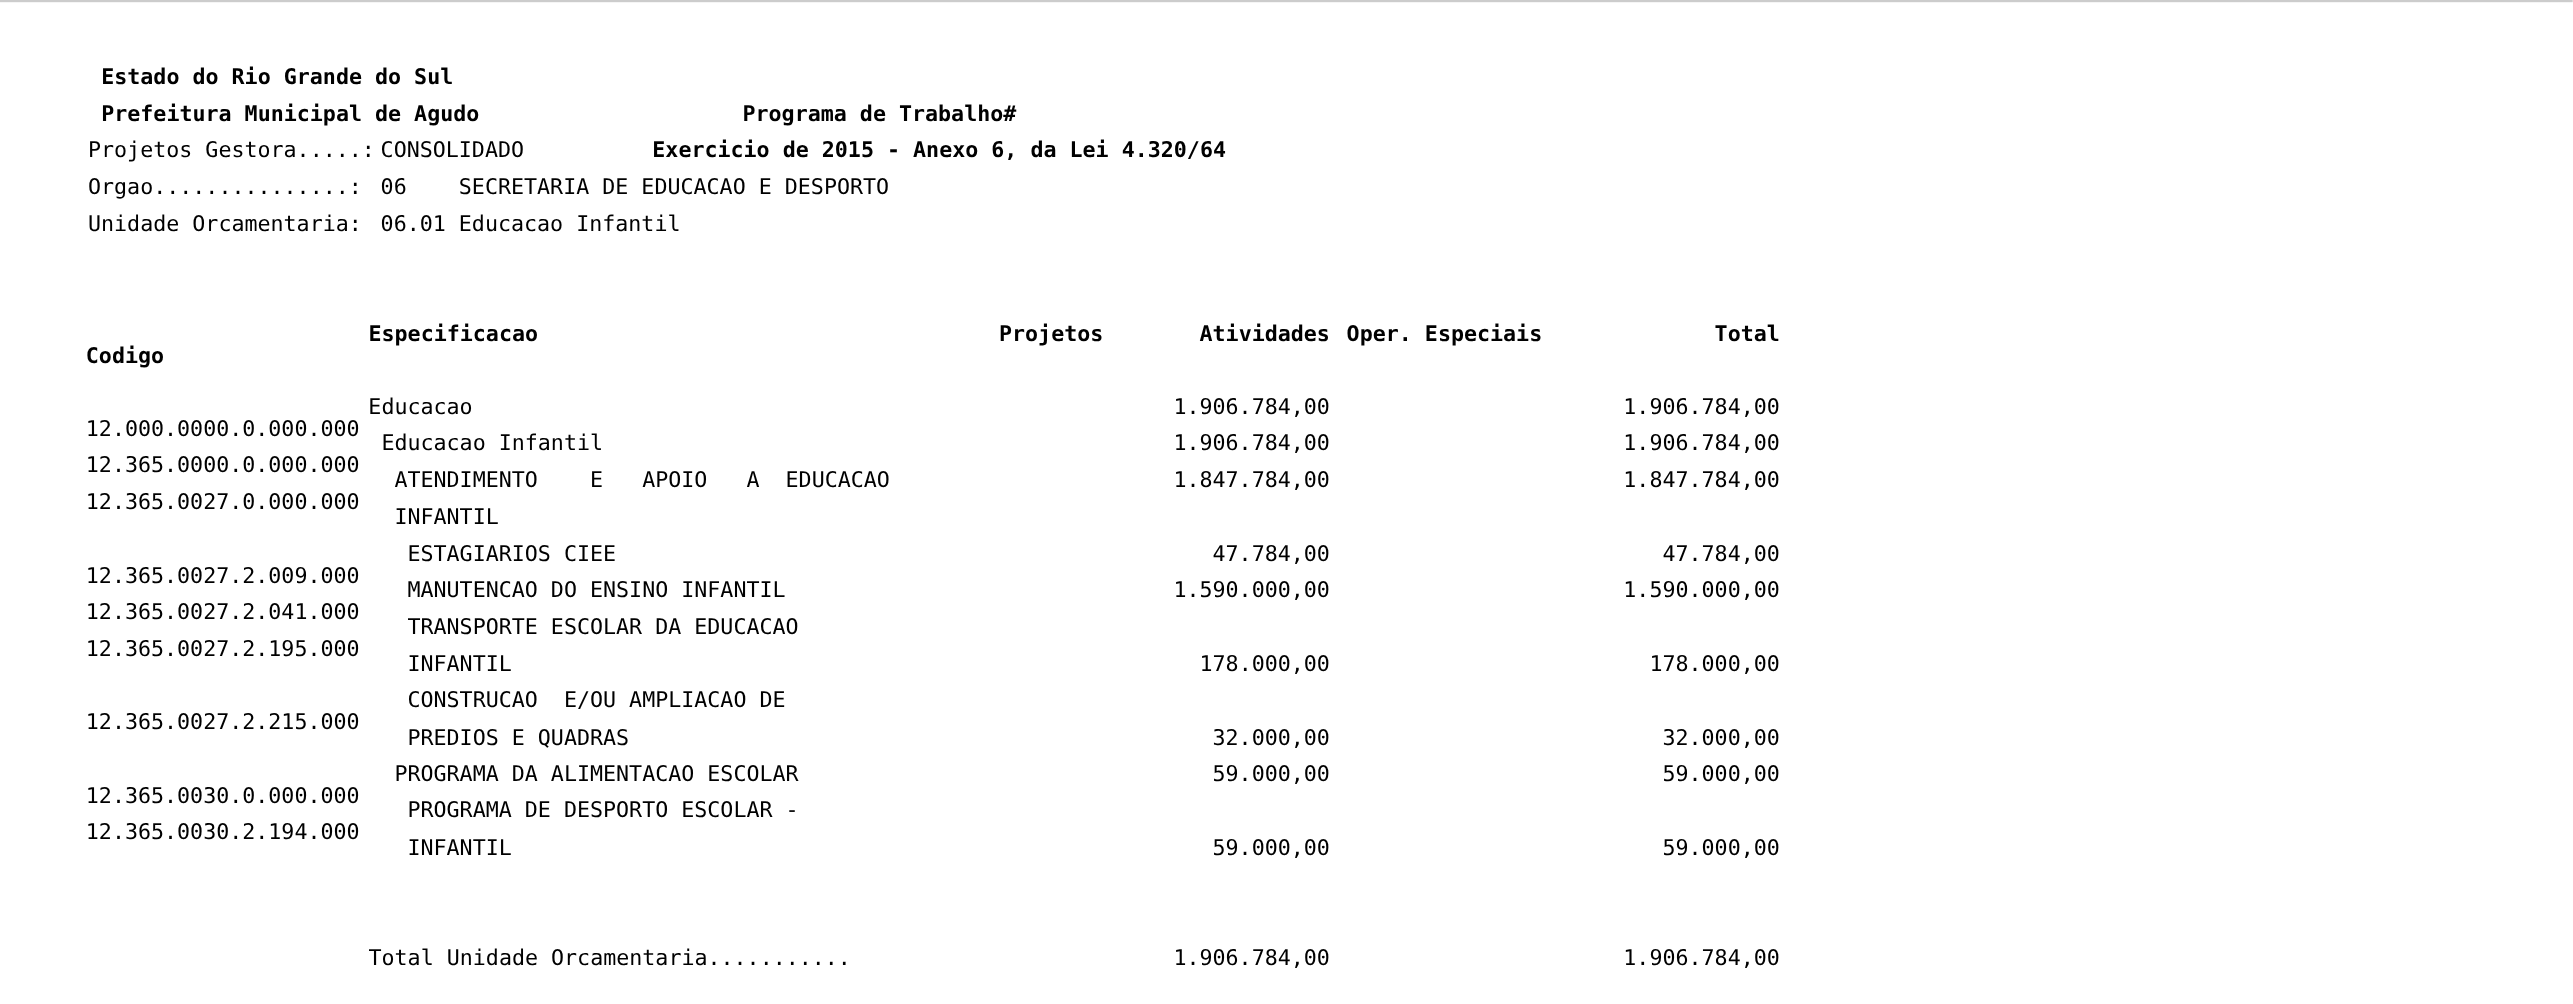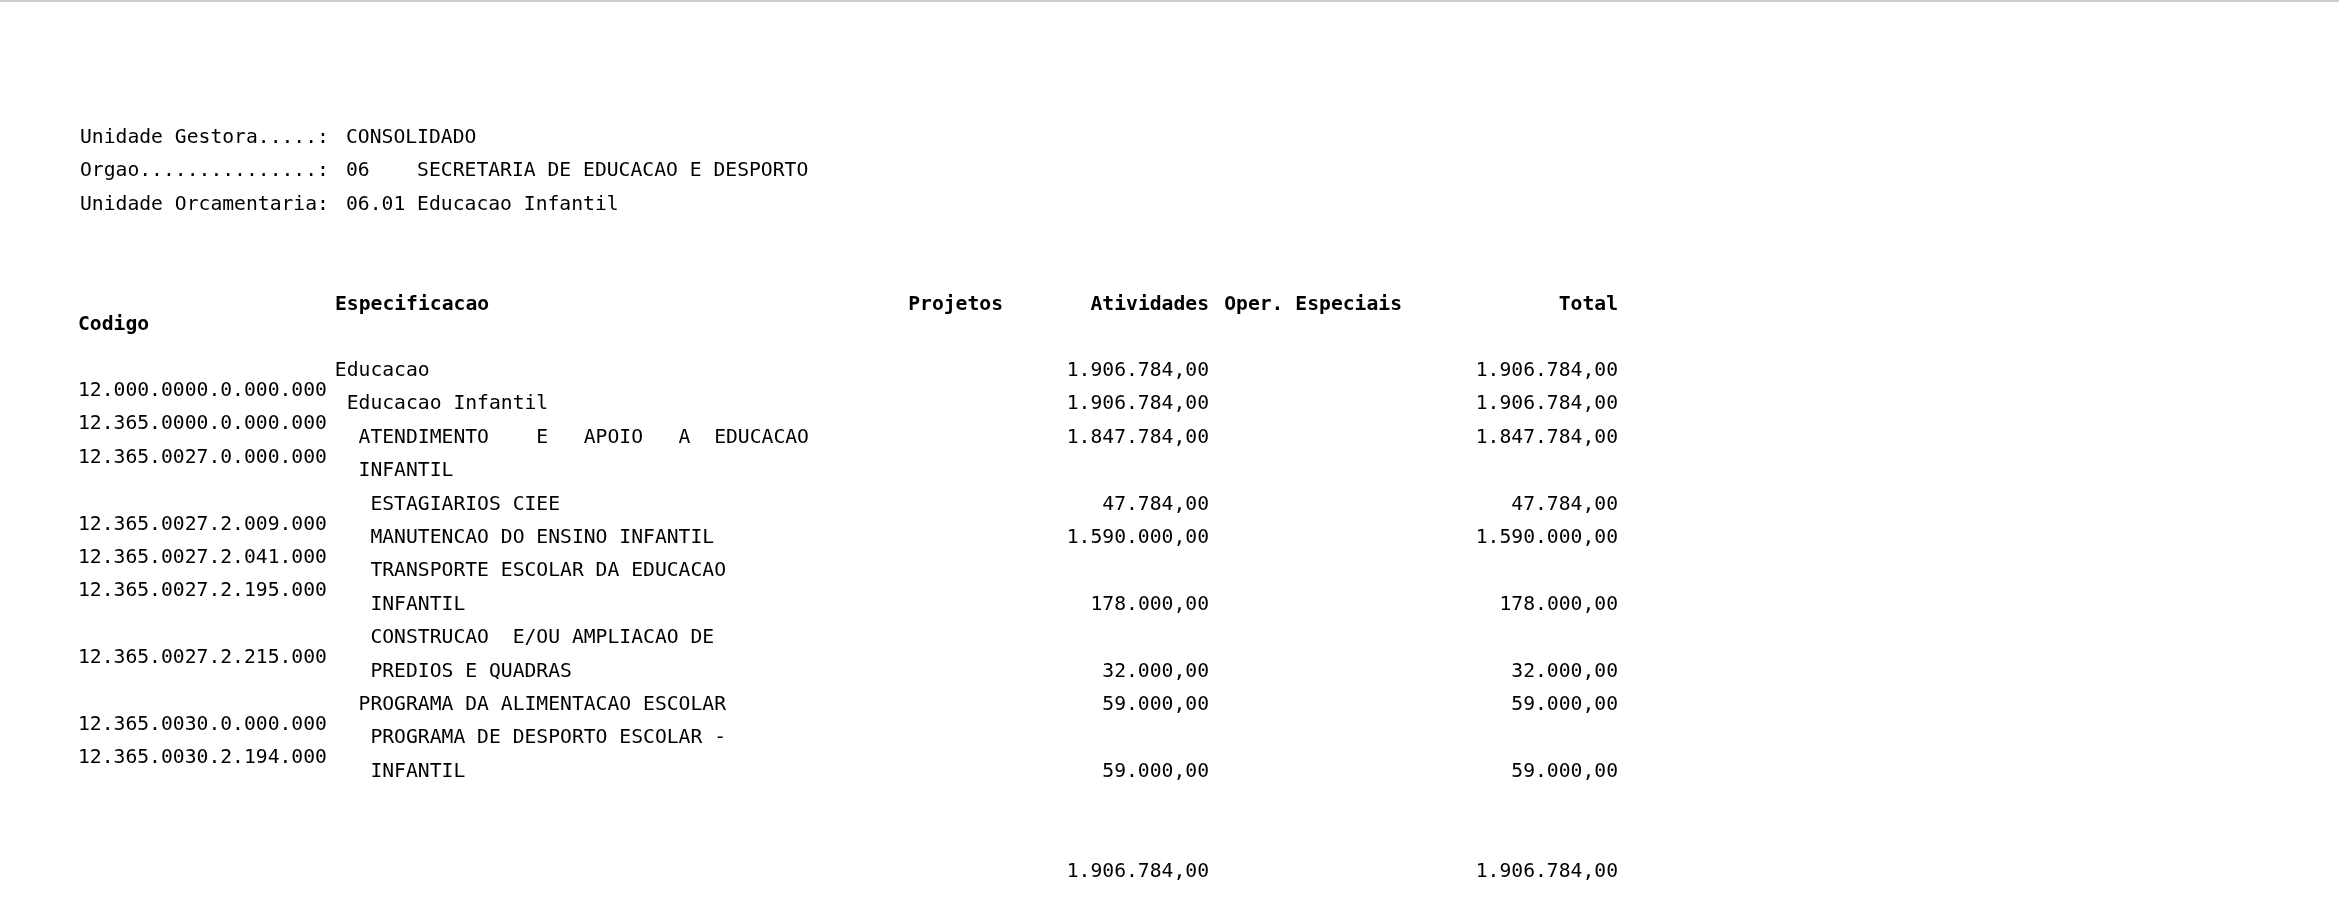--- a/index.html
+++ b/index.html
@@ -41,24 +41,34 @@
   #total-row{position:absolute;left:0;top:854px;width:2339px;}
   .tot-label{left:335px;}
 </style>
 </head>
 <body>
 
 <div id="page" style="background: rgb(255, 255, 255); color: rgb(0, 0, 0);">
 
   <div id="top-rule" style="background: rgb(204, 204, 204);"></div>
 
+  <div id="report-header">
+    <div class="line">
+      <span class="org-col bold">Estado do Rio Grande do Sul</span>
+      <span class="title-l1 bold">Programa de Trabalho#</span>
+    </div>
+    <div class="line">
+      <span class="org-col bold">Prefeitura Municipal de Agudo</span>
+      <span class="title-l2 bold">Exercicio de 2015 - Anexo 6, da Lei 4.320/64</span>
+    </div>
+  </div>
 
   <div id="info-block">
     <div class="info-line">
-      <span class="info-label">Unidade Gestora.....:</span>
+      <span class="info-label">Projetos Gestora.....:</span>
       <span class="info-value">CONSOLIDADO</span>
     </div>
     <div class="info-line">
       <span class="info-label">Orgao...............:</span>
       <span class="info-value">06    SECRETARIA DE EDUCACAO E DESPORTO</span>
     </div>
     <div class="info-line">
       <span class="info-label">Unidade Orcamentaria:</span>
       <span class="info-value">06.01 Educacao Infantil</span>
     </div>
@@ -189,20 +199,21 @@
       <span class="cell c-spec">    INFANTIL</span>
       <span class="cell c-proj"></span>
       <span class="cell c-ativ">59.000,00</span>
       <span class="cell c-oper"></span>
       <span class="cell c-total">59.000,00</span>
     </div>
   </div>
 
   <div id="total-row">
     <div class="t-row">
+      <span class="cell tot-label">Total Unidade Orcamentaria...........</span>
       <span class="cell c-proj"></span>
       <span class="cell c-ativ">1.906.784,00</span>
       <span class="cell c-oper"></span>
       <span class="cell c-total">1.906.784,00</span>
     </div>
   </div>
 
 </div>
 
 </body></html>

